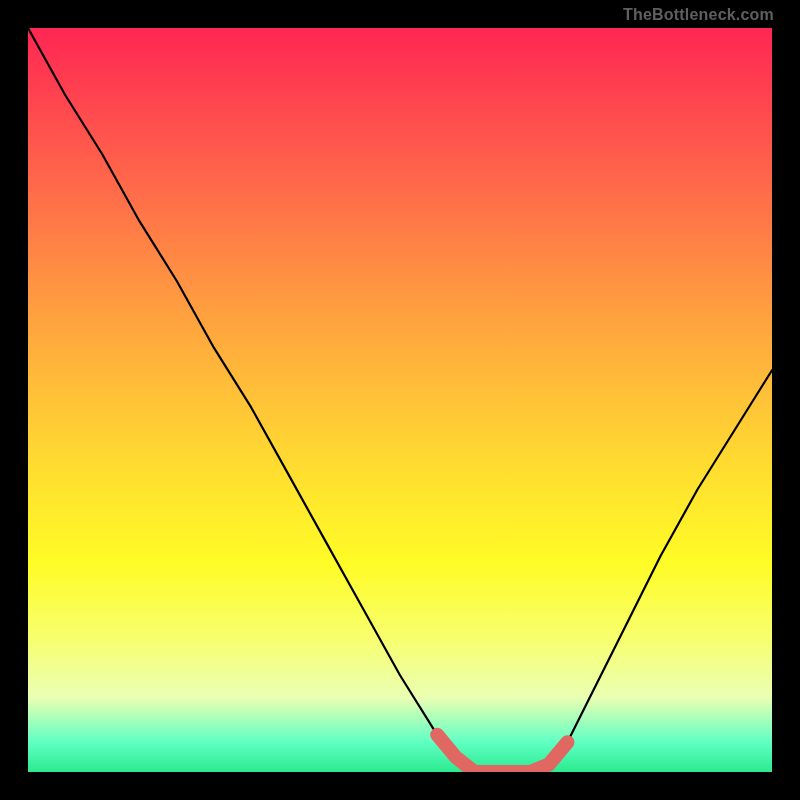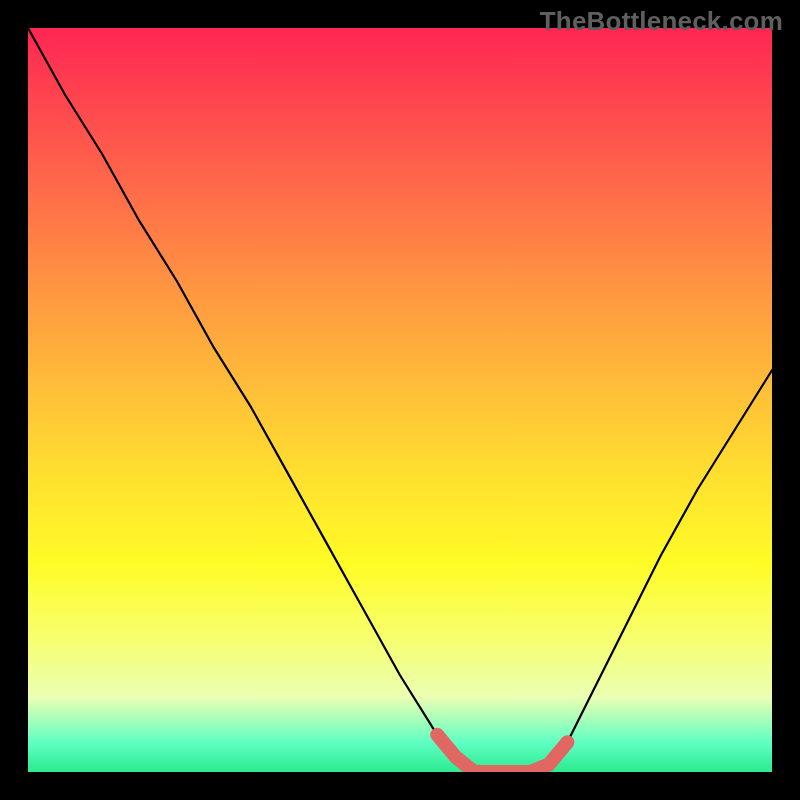--- a/index.html
+++ b/index.html
@@ -14,22 +14,22 @@
   .plot-area {
     position: absolute;
     left: 28px;
     top: 28px;
     width: 744px;
     height: 744px;
   }
   .watermark {
     position: absolute;
     top: 6px;
-    right: 17px;
-    font-size: 26px;
+    right: 26px;
+    font-size: 16px;
     font-weight: 600;
     color: #5f5f5f;
     letter-spacing: 0.2px;
   }
   svg {
     display: block;
   }
 </style>
 </head>
 <body>

